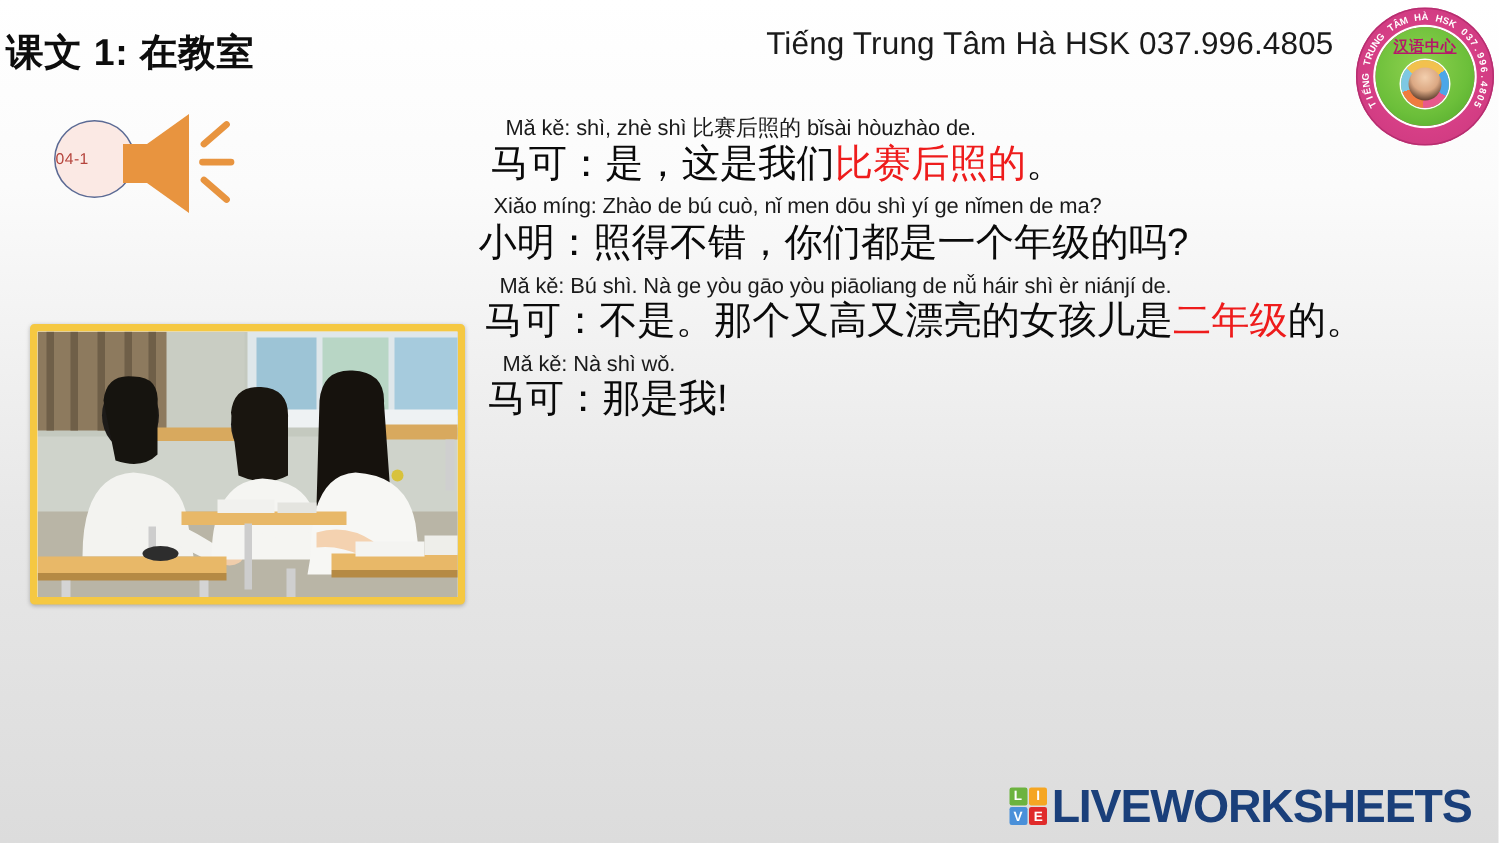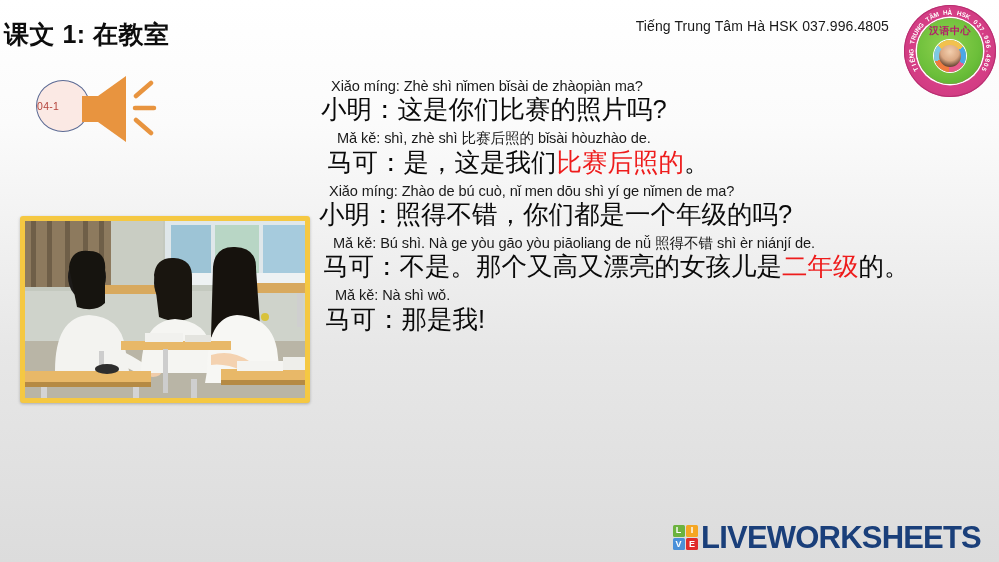--- a/index.html
+++ b/index.html
@@ -26,21 +26,21 @@
     font-weight: bold;
     letter-spacing: 0.5px;
     color: #0d0d0d;
     white-space: nowrap;
   }
 
   .center-name {
     position: absolute;
     right: 110px;
     top: 18px;
-    font-size: 14px;
+    font-size: 21px;
     color: #1a1a1a;
     white-space: nowrap;
     letter-spacing: 0.1px;
   }
 
   
   .brand-logo {
     position: absolute;
     right: 3px;
     top: 5px;
@@ -79,20 +79,21 @@
   .brand-hanzi {
     position: absolute;
     top: 6px;
     left: 0;
     right: 0;
     text-align: center;
     font-size: 10px;
     font-weight: bold;
     color: #b5196a;
     letter-spacing: 0.5px;
+    text-decoration: underline;
   }
   .brand-photo {
     position: absolute;
     left: 17px;
     top: 22px;
     width: 32px;
     height: 32px;
     border-radius: 50%;
     background: conic-gradient(#f2c14e 0deg 55deg, #4ca6e8 55deg 120deg, #e85a8c 120deg 185deg,
                                #f07b3f 185deg 250deg, #7ec8e3 250deg 310deg, #f2c14e 310deg 360deg);
@@ -340,33 +341,29 @@
       <rect x="138" y="128" width="5" height="44" fill="#cdcdcd"></rect>
       <rect x="74" y="130" width="5" height="22" fill="#cdcdcd"></rect>
 
       <ellipse cx="82" cy="148" rx="12" ry="5" fill="#2d2d2d"></ellipse>
     </svg>
   </div>
 </div>
 
 <div class="dialogue" id="dialogueList">
     <div class="dlg-line">
-      <div class="pinyin" style="margin-left: 26px;">Xiǎo míng: Zhè shì nǐmen bǐsài de zhàopiàn ma?</div>
-      <div class="hanzi" style="margin-left: 16px;"><span>小明：这是你们比赛的照片吗?</span></div>
-    </div>
-    <div class="dlg-line">
       <div class="pinyin" style="margin-left: 32px;">Mǎ kě: shì, zhè shì 比赛后照的 bǐsài hòuzhào de.</div>
       <div class="hanzi" style="margin-left: 22px;"><span>马可：是，这是我们</span><span class="hl">比赛后照的</span><span>。</span></div>
     </div>
     <div class="dlg-line">
       <div class="pinyin" style="margin-left: 24px;">Xiǎo míng: Zhào de bú cuò, nǐ men dōu shì yí ge nǐmen de ma?</div>
       <div class="hanzi" style="margin-left: 14px;"><span>小明：照得不错，你们都是一个年级的吗?</span></div>
     </div>
     <div class="dlg-line">
-      <div class="pinyin" style="margin-left: 28px;">Mǎ kě: Bú shì. Nà ge yòu gāo yòu piāoliang de nǚ 照得不错 shì èr niánjí de.</div>
+      <div class="pinyin" style="margin-left: 28px;">Mǎ kě: Bú shì. Nà ge yòu gāo yòu piāoliang de nǚ háir shì èr niánjí de.</div>
       <div class="hanzi" style="margin-left: 18px;"><span>马可：不是。那个又高又漂亮的女孩儿是</span><span class="hl">二年级</span><span>的。</span></div>
     </div>
     <div class="dlg-line">
       <div class="pinyin" style="margin-left: 30px;">Mǎ kě: Nà shì wǒ.</div>
       <div class="hanzi" style="margin-left: 20px;"><span>马可：那是我!</span></div>
     </div>
   </div>
 
 <div class="lws-logo">
   <div class="lws-tiles">

